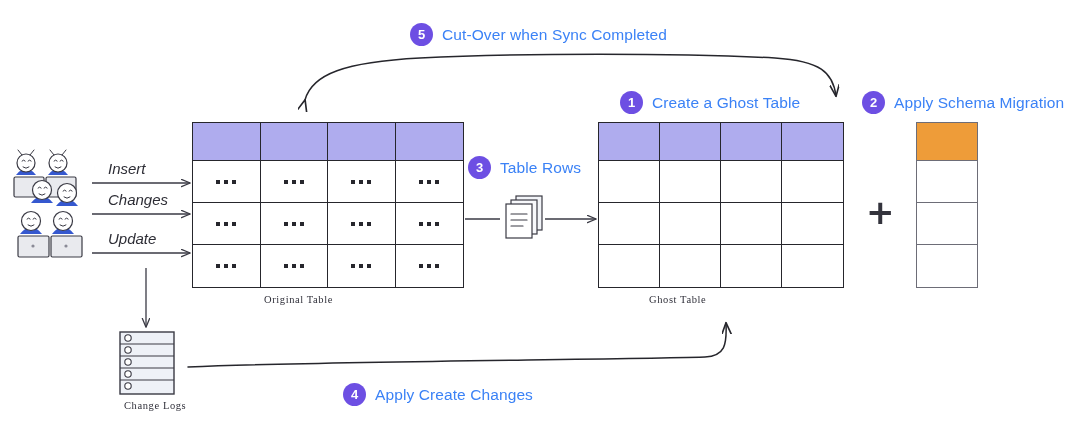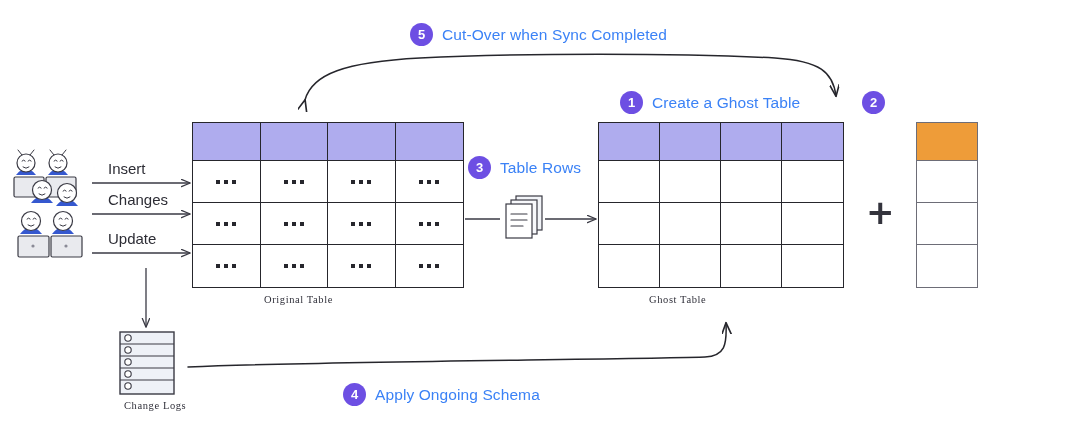--- a/index.html
+++ b/index.html
@@ -88,20 +88,21 @@
     line-height: 1;
     font-family: "DejaVu Sans", sans-serif;
   }
 
   
   .oplabel {
     position: absolute;
     font-size: 15px;
     color: #2d2d35;
     white-space: nowrap;
+    font-style: italic;
   }
 
   svg.overlay {
     position: absolute;
     left: 0; top: 0;
     width: 1080px; height: 428px;
     overflow: visible;
     pointer-events: none;
   }
 </style>
@@ -220,30 +221,31 @@
     <div class="step-label">Cut-Over when Sync Completed</div>
   </div>
 
   <div class="step" style="left:620px; top:91px;">
     <div class="badge">1</div>
     <div class="step-label">Create a Ghost Table</div>
   </div>
 
   <div class="step" style="left:862px; top:91px;">
     <div class="badge">2</div>
+    <div class="step-label">Apply Schema Migration</div>
   </div>
 
   <div class="step" style="left:468px; top:156px;">
     <div class="badge">3</div>
     <div class="step-label">Table Rows</div>
   </div>
 
   <div class="step" style="left:343px; top:383px;">
     <div class="badge">4</div>
-    <div class="step-label">Apply Ongoing Schema</div>
+    <div class="step-label">Apply Create Changes</div>
   </div>
 
   <div class="oplabel" style="left:108px; top:160px;">Insert</div>
   <div class="oplabel" style="left:108px; top:191px;">Changes</div>
   <div class="oplabel" style="left:108px; top:230px;">Update</div>
 
   <div class="tbl" style="left:192px; top:122px; width:272px; height:166px;
               grid-template-columns:repeat(4,1fr); grid-template-rows:38px 1fr 1fr 1fr;">
     <div class="cell hdr"></div>
     <div class="cell hdr"></div>

